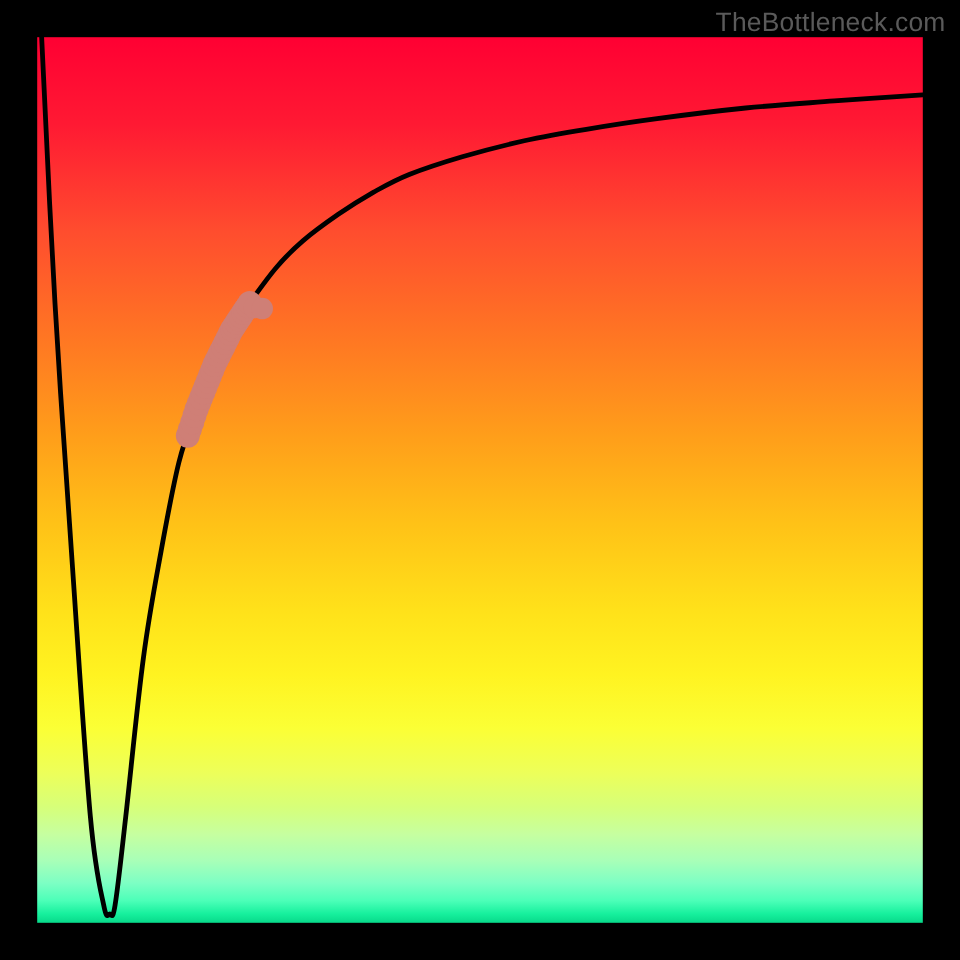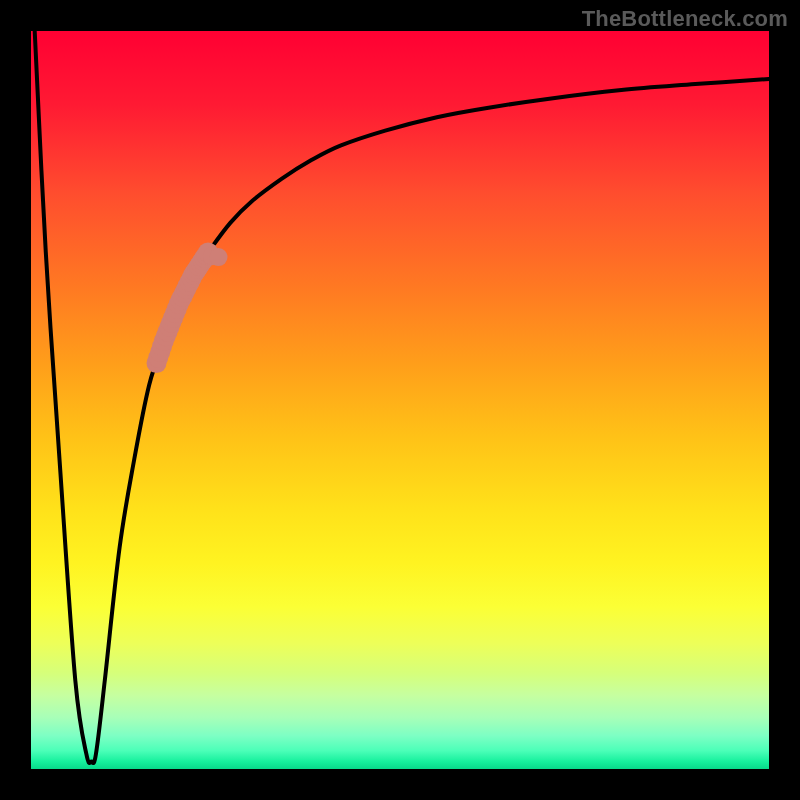--- a/index.html
+++ b/index.html
@@ -44,21 +44,21 @@
       #16f09d 99%,
       #08d98a 100%
     );
   }
   .watermark {
     position: absolute;
     top: 6px;
     right: 12px;
     color: #5a5a5a;
     font-size: 22px;
-    font-weight: 700;
+    font-weight: 400;
     letter-spacing: 0.2px;
     user-select: none;
     pointer-events: none;
   }
   svg.curve {
     position: absolute;
     left: 0;
     top: 0;
     width: 738px;
     height: 738px;

